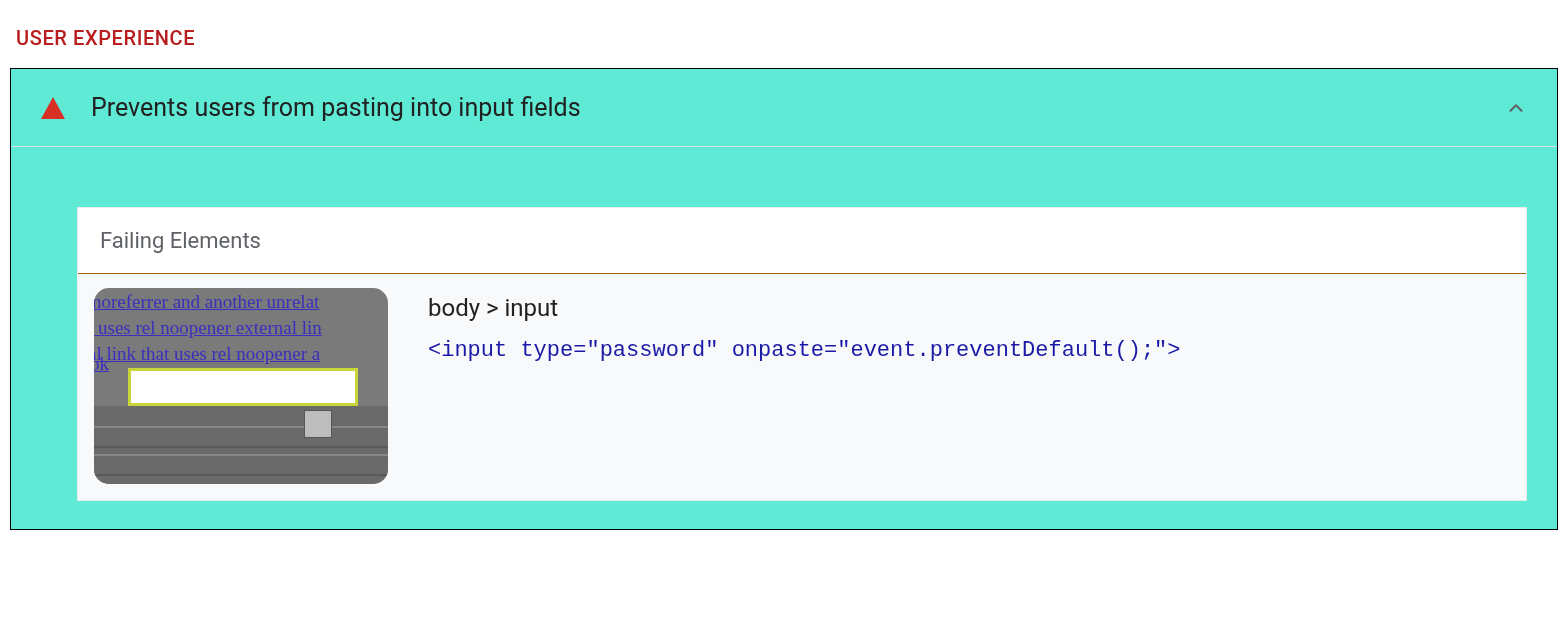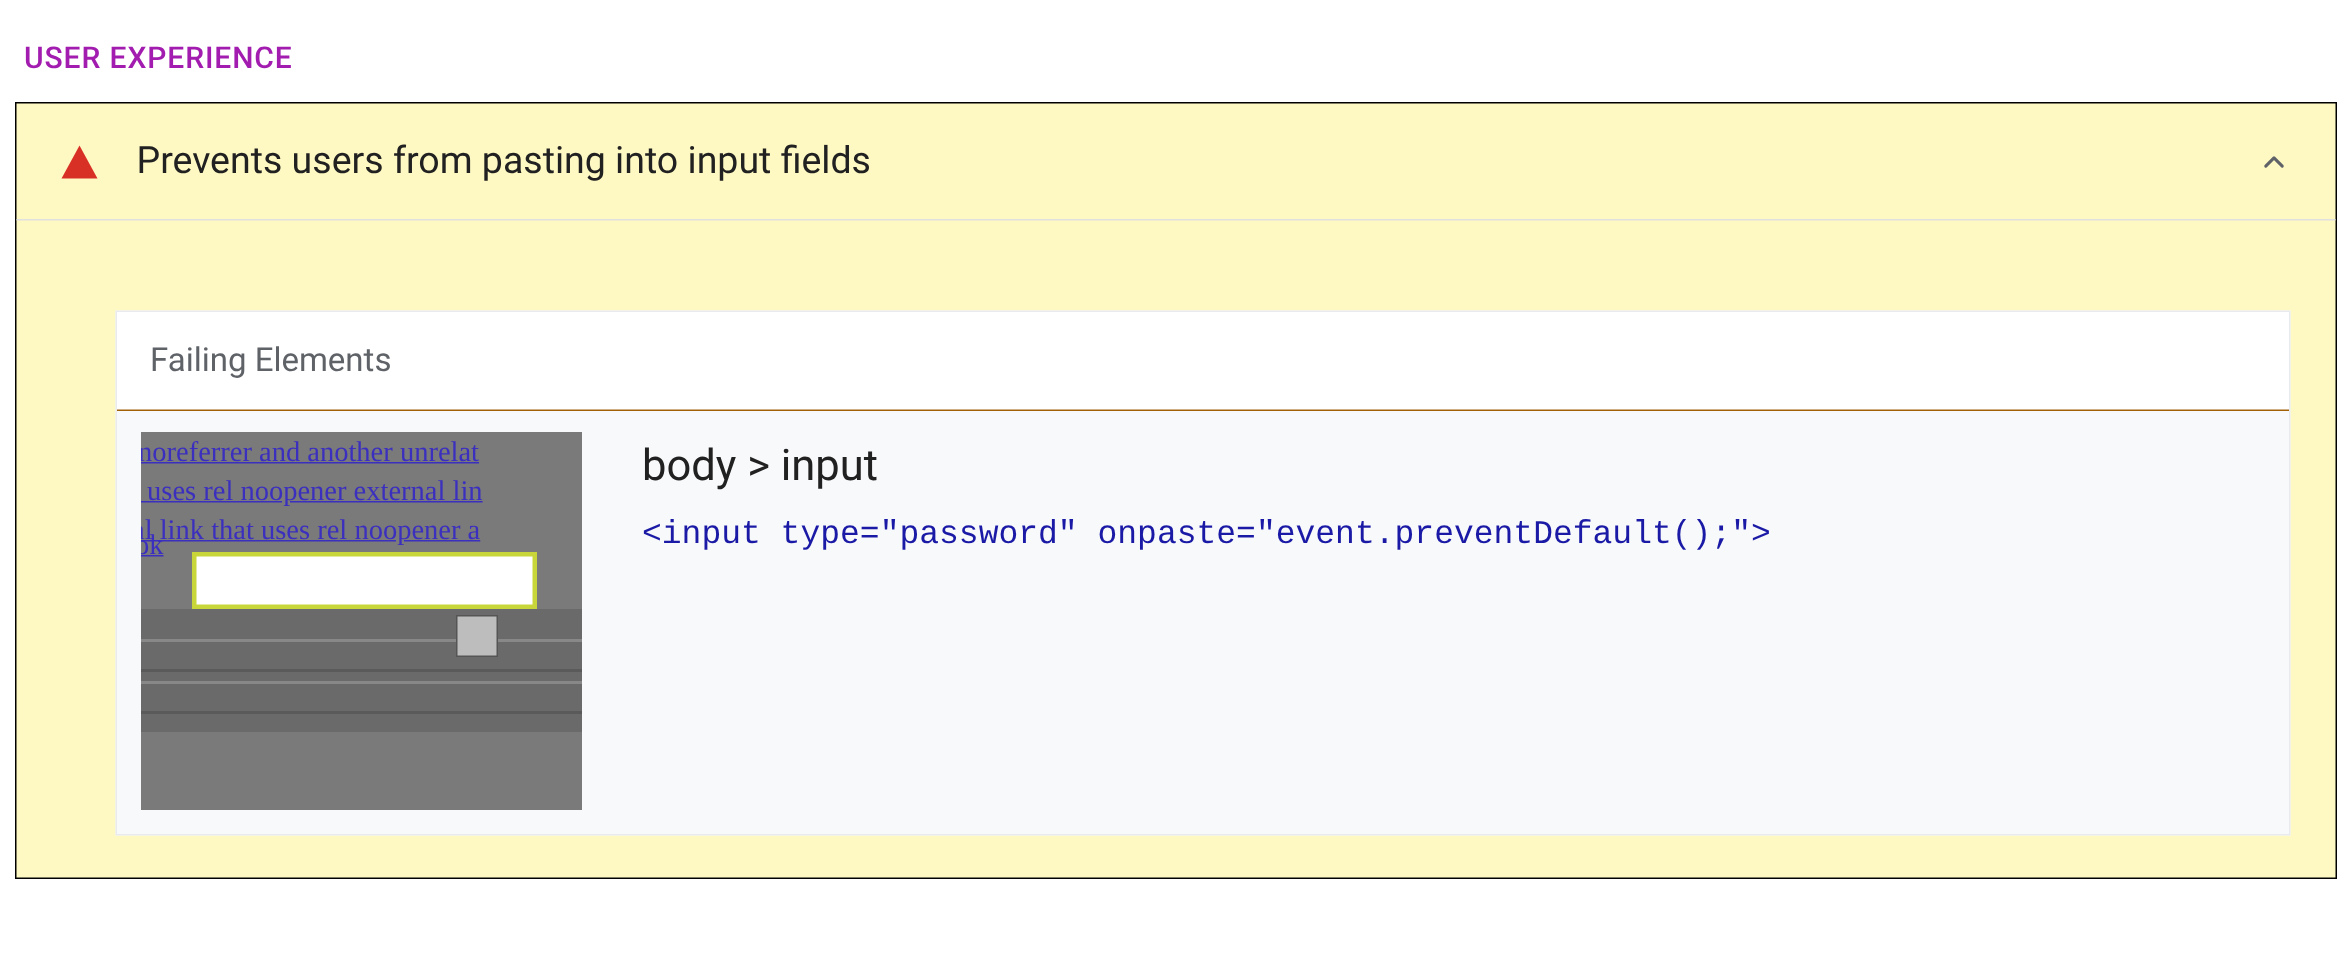--- a/index.html
+++ b/index.html
@@ -7,26 +7,26 @@
   font-family: Roboto, -apple-system, BlinkMacSystemFont, "Segoe UI", Helvetica, Arial, sans-serif;
   background: #fff;
   padding: 16px 10px 20px 10px;
   color: #212121;
   width: 1568px;
 }
 .section-label {
   font-size: 20px;
   font-weight: 500;
   letter-spacing: 0.6px;
-  color: #a21caf;
+  color: #b91c1c;
   margin: 10px 0 18px 6px;
 }
 .audit-card {
   border: 1px solid #000;
-  background: #fef9c3;
+  background: #5eead4;
 }
 .audit-header {
   display: flex;
   align-items: center;
   padding: 24px 30px 24px 30px;
   border-bottom: 1px solid #e0e0e0;
   cursor: pointer;
 }
 .audit-header .status-icon {
   width: 0;
@@ -73,25 +73,26 @@
 }
 .failing-body {
   background: #f8f9fa;
   padding: 14px 16px 16px 16px;
   display: flex;
   gap: 40px;
   align-items: flex-start;
 }
 .thumbnail {
   width: 294px;
-  height: 252px;
+  height: 196px;
   background: #7a7a7a;
   flex-shrink: 0;
   position: relative;
   overflow: hidden;
+  border-radius: 15px;
 }
 .thumb-link-line {
   color: #3b2fbf;
   text-decoration: underline;
   font-family: Georgia, serif;
   font-size: 19px;
   white-space: nowrap;
   line-height: 1.3;
   position: absolute;
 }
@@ -125,21 +126,21 @@
   width: 28px;
   height: 28px;
   background: #bdbdbd;
   border: 1px solid #555;
 }
 .element-info {
   flex: 1;
   padding-top: 6px;
 }
 .selector-path {
-  font-size: 29px;
+  font-size: 24px;
   color: #212121;
   margin-bottom: 12px;
 }
 .code-snippet {
   font-family: "Courier New", Consolas, monospace;
   font-size: 22px;
   color: #1a1aa6;
   line-height: 1.5;
 }
 </style>

